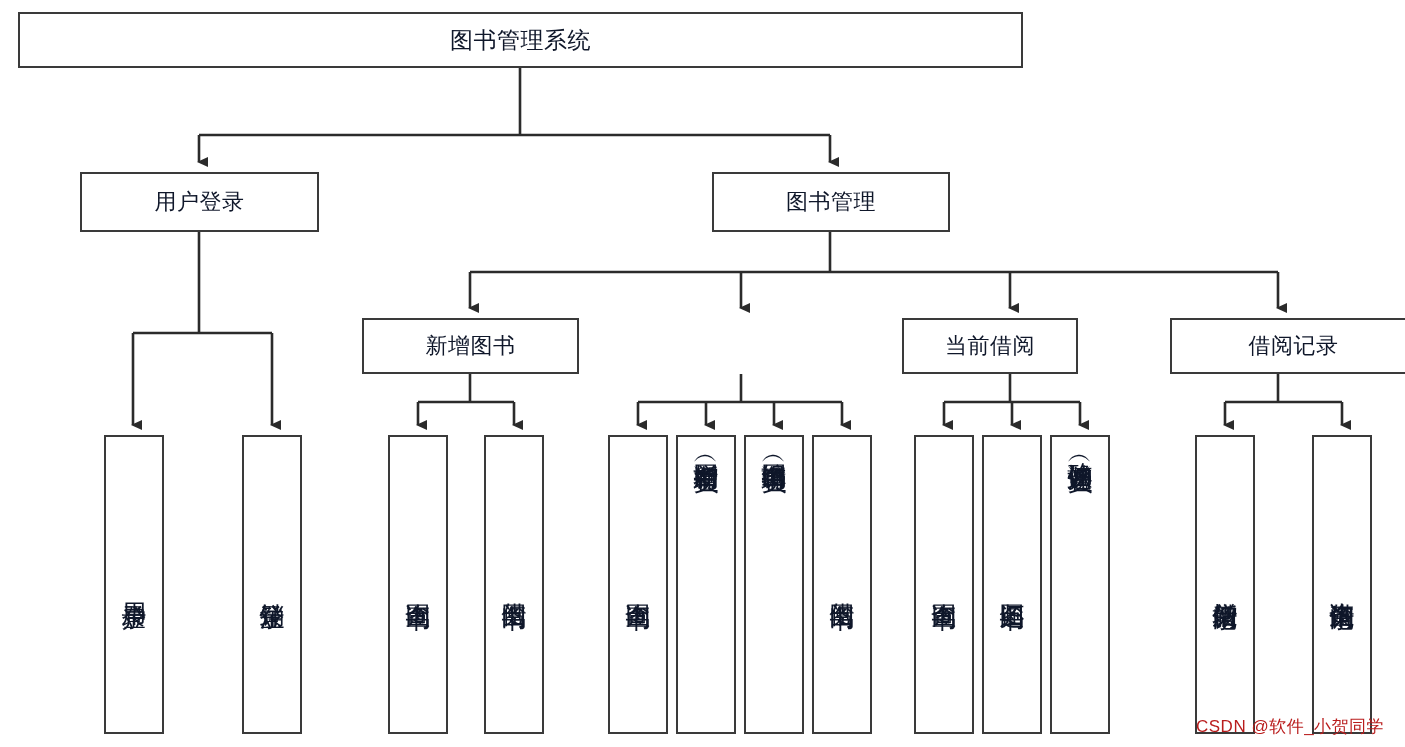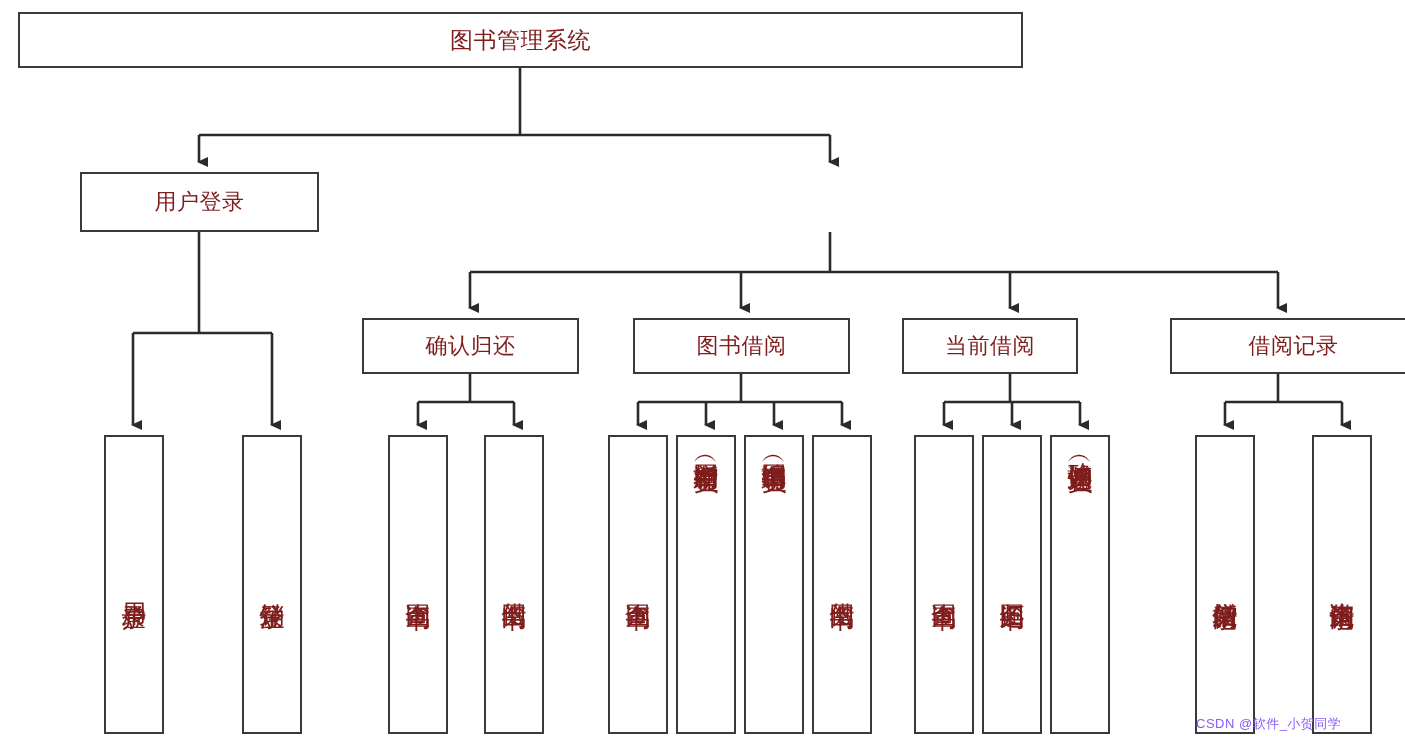--- a/index.html
+++ b/index.html
@@ -26,21 +26,21 @@
     pointer-events: none;
   }
   .node {
     position: absolute;
     box-sizing: border-box;
     background: #ffffff;
     border: 2px solid #3a3a3a;
     display: flex;
     align-items: center;
     justify-content: center;
-    color: #7f1d1d;
+    color: #0f172a;
     z-index: 2;
   }
   .node .label {
     display: block;
     text-align: center;
     line-height: 1.06;
     letter-spacing: 0.5px;
   }
   
   .node.h .label {
@@ -62,22 +62,22 @@
     line-height: 1.0;
     letter-spacing: 1px;
     max-height: 100%;
   }
   .node.v.center {
     align-items: center;
     padding-top: 0;
   }
   .watermark {
     position: absolute;
-    font-size: 13px;
-    color: #8b5cf6;
+    font-size: 17px;
+    color: #b91c1c;
     white-space: nowrap;
     z-index: 5;
     letter-spacing: 0.5px;
   }
 </style>
 </head>
 <body>
 
 <div id="canvas">
 
@@ -131,26 +131,26 @@
     </g>
   </svg>
 
   <div class="node h root" style="left:18px;top:12px;width:1005px;height:56px;">
     <span class="label">图书管理系统</span>
   </div>
 
   <div class="node h" style="left:80px;top:172px;width:239px;height:60px;">
     <span class="label">用户登录</span>
   </div>
+  <div class="node h" style="left:712px;top:172px;width:238px;height:60px;">
+    <span class="label">图书管理</span>
+  </div>
 
   <div class="node h" style="left:362px;top:318px;width:217px;height:56px;">
-    <span class="label">确认归还</span>
-  </div>
-  <div class="node h" style="left:633px;top:318px;width:217px;height:56px;">
-    <span class="label">图书借阅</span>
+    <span class="label">新增图书</span>
   </div>
   <div class="node h" style="left:902px;top:318px;width:176px;height:56px;">
     <span class="label">当前借阅</span>
   </div>
   <div class="node h" style="left:1170px;top:318px;width:247px;height:56px;">
     <span class="label">借阅记录</span>
   </div>
 
   <div class="node v center" style="left:104px;top:435px;width:60px;height:299px;">
     <span class="label">用户登录</span>

